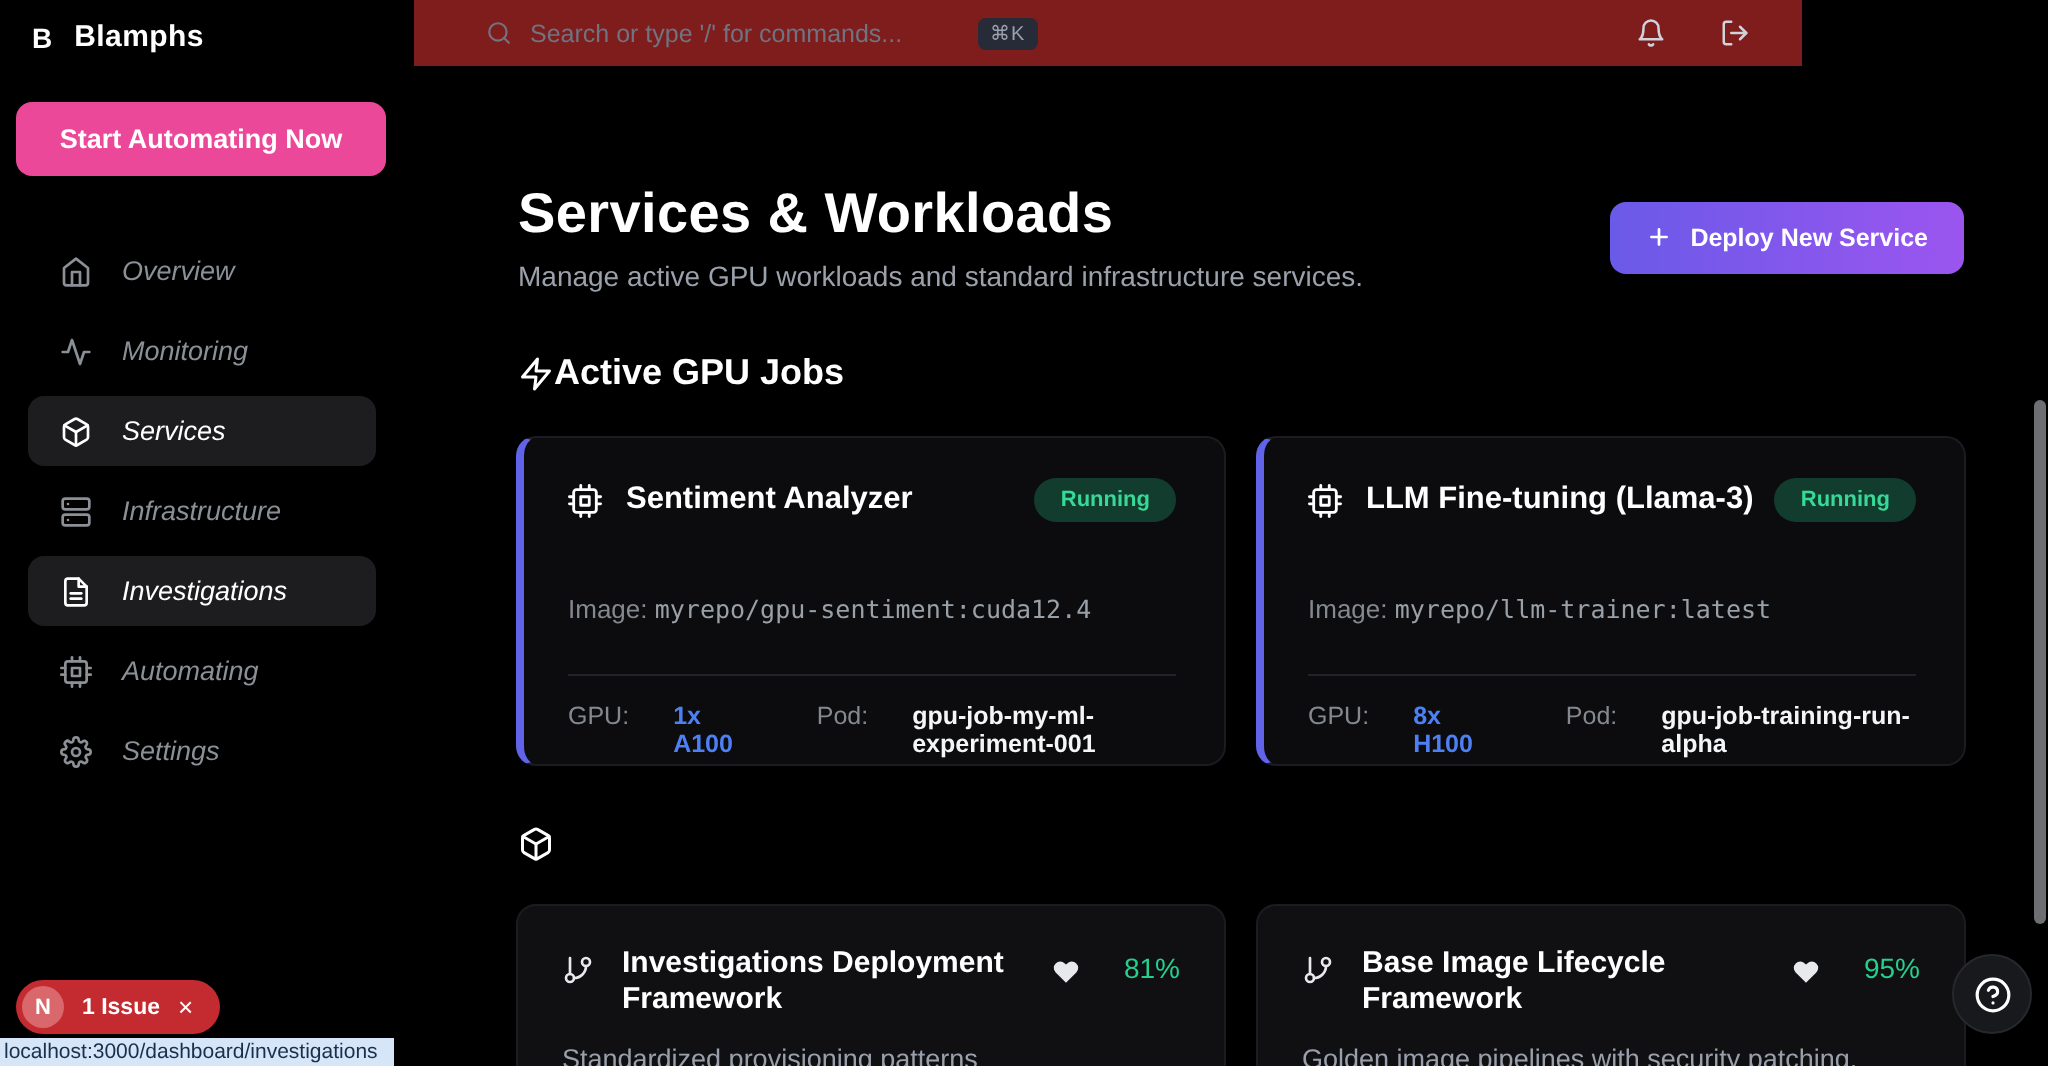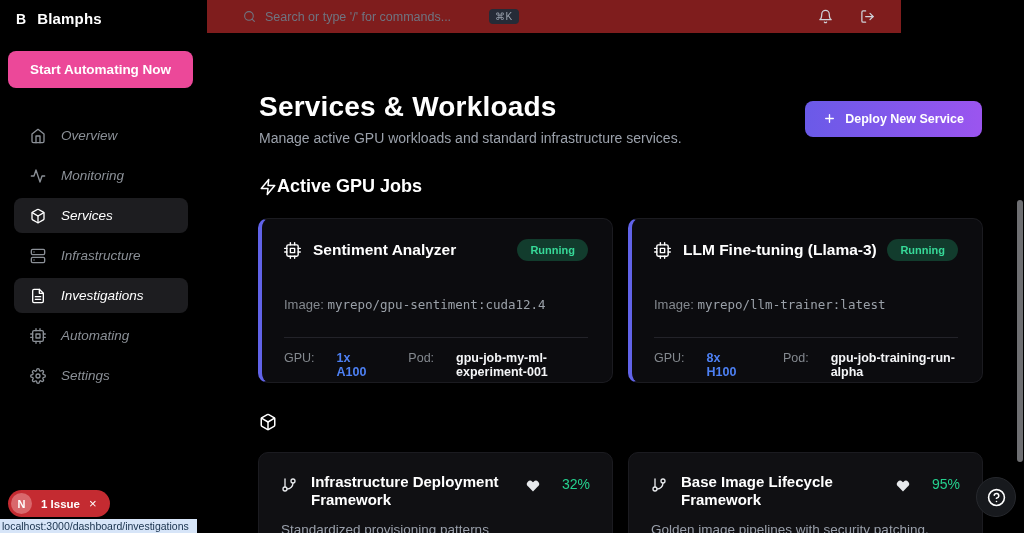--- a/index.html
+++ b/index.html
@@ -268,26 +268,26 @@
 
     <div class="cards-row">
       <div class="cat-card">
         <div class="cat-head">
           <svg viewBox="0 0 24 24" fill="none" stroke="currentColor" stroke-width="2" stroke-linecap="round" stroke-linejoin="round">
               <line x1="6" y1="3" x2="6" y2="15"></line>
               <circle cx="18" cy="6" r="3"></circle>
               <circle cx="6" cy="18" r="3"></circle>
               <path d="M18 9a9 9 0 0 1-9 9"></path>
             </svg>
-          <span class="cat-title">Infrastructure Deployment Framework</span>
+          <span class="cat-title">Investigations Deployment Framework</span>
           <span class="cat-health">
             <svg viewBox="0 0 24 24" fill="currentColor" stroke="none">
                 <path d="M20.84 4.61a5.5 5.5 0 0 0-7.78 0L12 5.67l-1.06-1.06a5.5 5.5 0 0 0-7.78 7.78l1.06 1.06L12 21.23l7.78-7.78 1.06-1.06a5.5 5.5 0 0 0 0-7.78z"></path>
               </svg>
-            <span>32%</span>
+            <span>81%</span>
           </span>
         </div>
         <div class="cat-desc">Standardized provisioning patterns</div>
       </div>
 
       <div class="cat-card">
         <div class="cat-head">
           <svg viewBox="0 0 24 24" fill="none" stroke="currentColor" stroke-width="2" stroke-linecap="round" stroke-linejoin="round">
               <line x1="6" y1="3" x2="6" y2="15"></line>
               <circle cx="18" cy="6" r="3"></circle>

